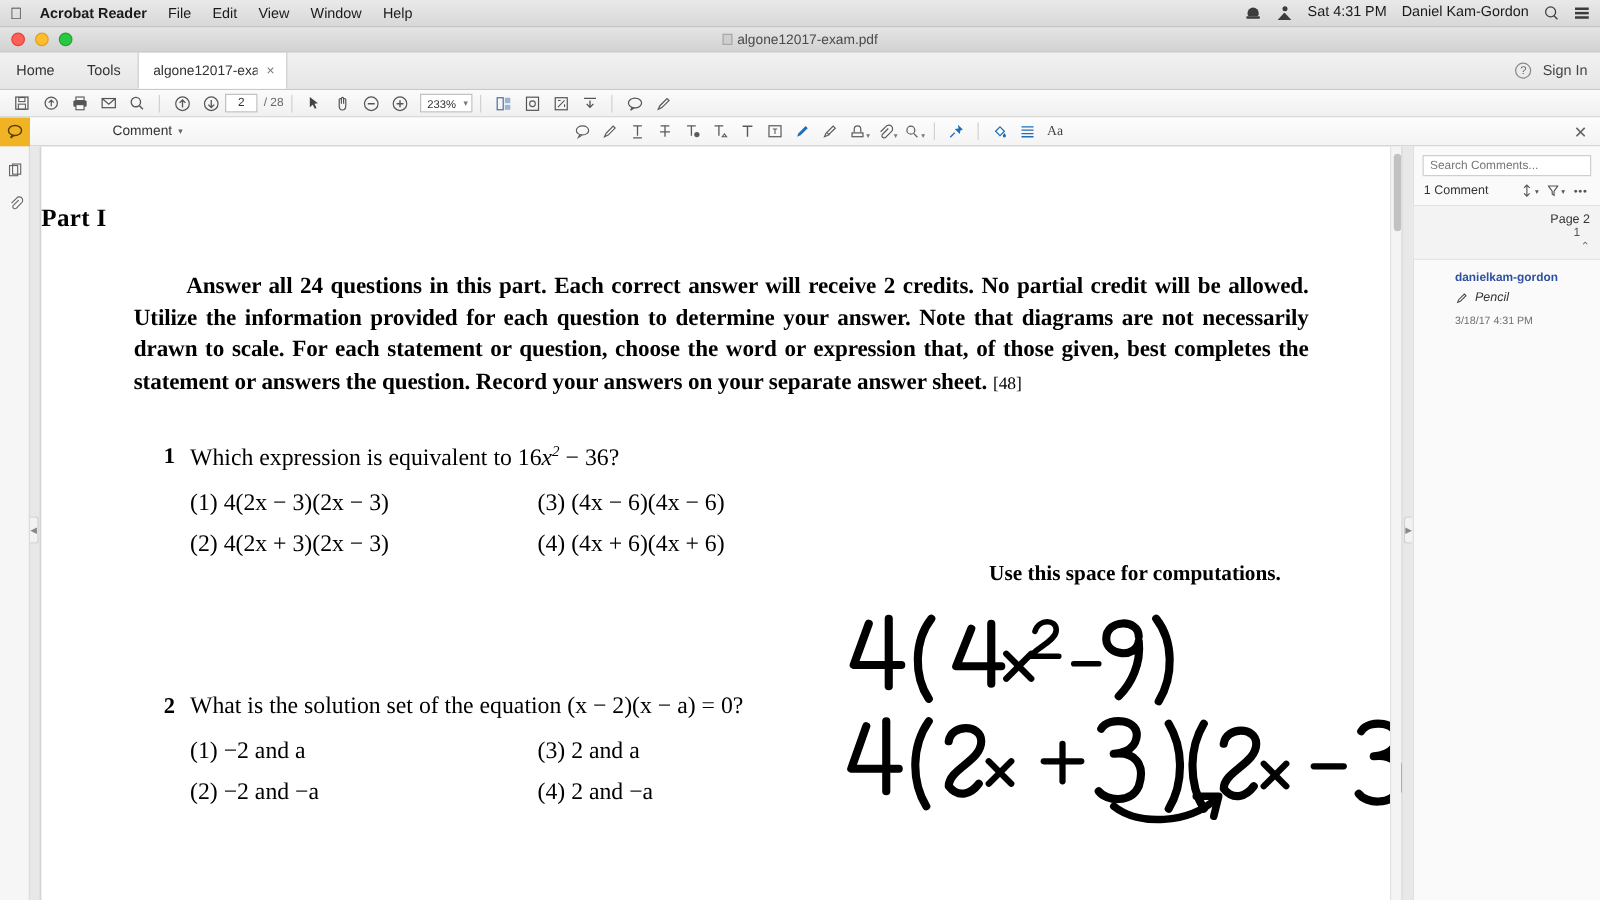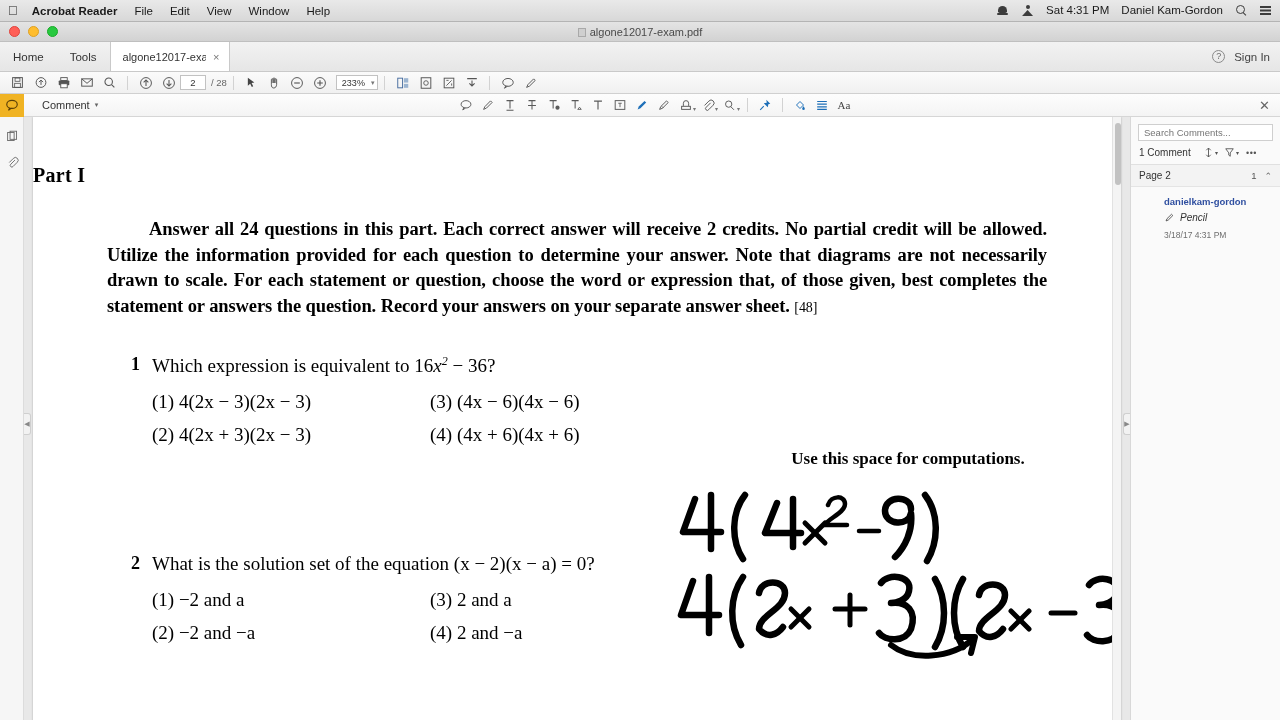--- a/index.html
+++ b/index.html
@@ -139,21 +139,21 @@
     height: 23px;
     background: linear-gradient(to bottom,#fdfdfd,#f4f4f4);
     border-bottom: 1px solid #d6d6d6;
     display:flex; align-items:center;
     position: relative;
   }
   .cb-left {
     width: 24px; height: 23px; background:#f0b323;
     display:flex; align-items:center; justify-content:center;
   }
-  .cb-label { font-size:11px; color:#333; padding-left: 18px; display:flex; align-items:center; gap:5px;}
+  .cb-label { font-size:11px; color:#333; padding-left: 30px; display:flex; align-items:center; gap:5px;margin-left:36px;}
   .cb-tools { position:absolute; left:455px; display:flex; align-items:center; gap:0; }
   .cbi { width:22px; height:21px; display:flex; align-items:center; justify-content:center; color:#5a5a5a; position:relative;}
   .cbi.blue { color:#1d6fb8; }
   .cbi .car { position:absolute; right:1px; bottom:4px; font-size:6px; color:#777;}
   .cb-close { position:absolute; right:10px; color:#666; font-size:13px; }
 
   
   .workspace { display:flex; height: 632px; }
   .railcol { width: 24px; background:#f6f6f6; border-right:1px solid #dcdcdc; padding-top:6px; }
   .rail-icon { width:24px; height:26px; display:flex; align-items:center; justify-content:center; color:#6a6a6a;}
@@ -220,30 +220,30 @@
     width: 150px; background:#fafafa; border-left:1px solid #d8d8d8;
     display:flex; flex-direction:column;
   }
   .searchwrap { padding: 7px 7px 6px 7px; }
   .searchinput {
     width:100%; height:17px; border:1px solid #cfcfcf; background:#fff;
     font-size:9.5px; color:#9a9a9a; padding: 0 5px; line-height:15px;
     font-family:"Liberation Sans", sans-serif;
   }
   .cmthead {
-    display:flex; align-items:center; padding: 0 23px 6px 8px;
+    display:flex; align-items:center; padding: 0 10px 6px 8px;
     border-bottom:1px solid #e0e0e0;
   }
   .cmthead .cnt { font-size:10px; color:#333; }
   .cmthead .tools { margin-left:auto; display:flex; align-items:center; gap:7px; color:#555;}
   .cmthead .tools .t { position:relative; display:flex; align-items:center; gap:2px; font-size:6px;}
   .pagerow {
     display:flex; align-items:flex-end; padding: 5px 8px;
     border-bottom:1px solid #e4e4e4; background:#f3f3f3;
-    font-size:10px; color:#333;
+    font-size:10px; color:#333;flex-direction:column;
   }
   .pagerow .n { margin-left:auto; font-size:9.5px; color:#555; margin-right:8px;}
   .pagerow .chev { font-size:9px; color:#666; }
   .cmtitem { padding: 9px 9px 10px 9px; margin-left: 24px; }
   .cmtitem .author { color:#2f4fa0; font-weight:bold; font-size:9.5px; }
   .cmtitem .kind { display:flex; align-items:center; gap:5px; margin-top:5px; font-style:italic; font-size:10px; color:#333;}
   .cmtitem .ts { font-size:8.5px; color:#6e6e6e; margin-top:7px; }
 </style>
 </head>
 <body>

